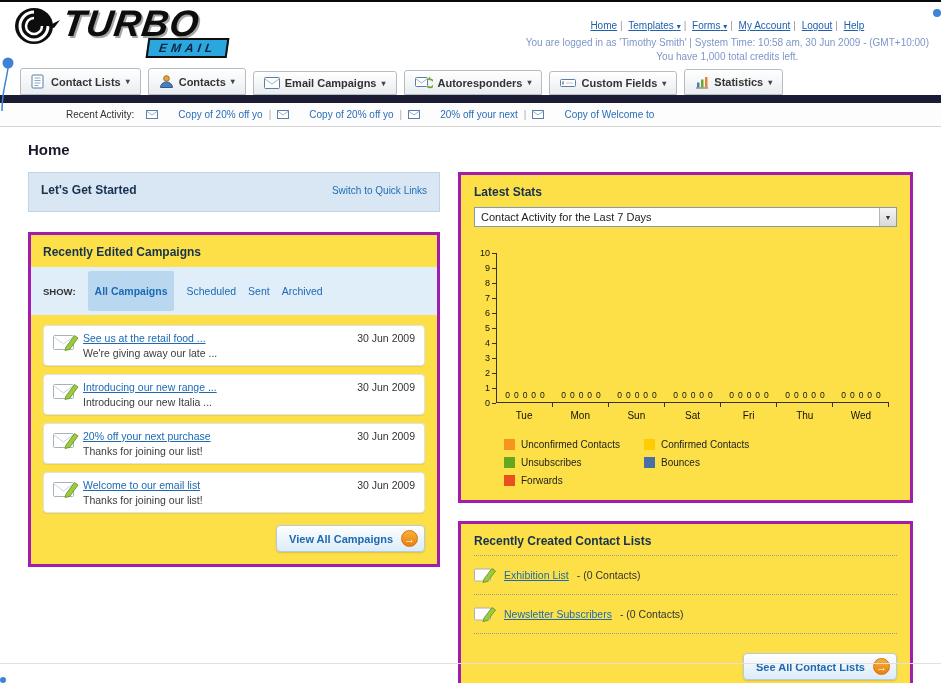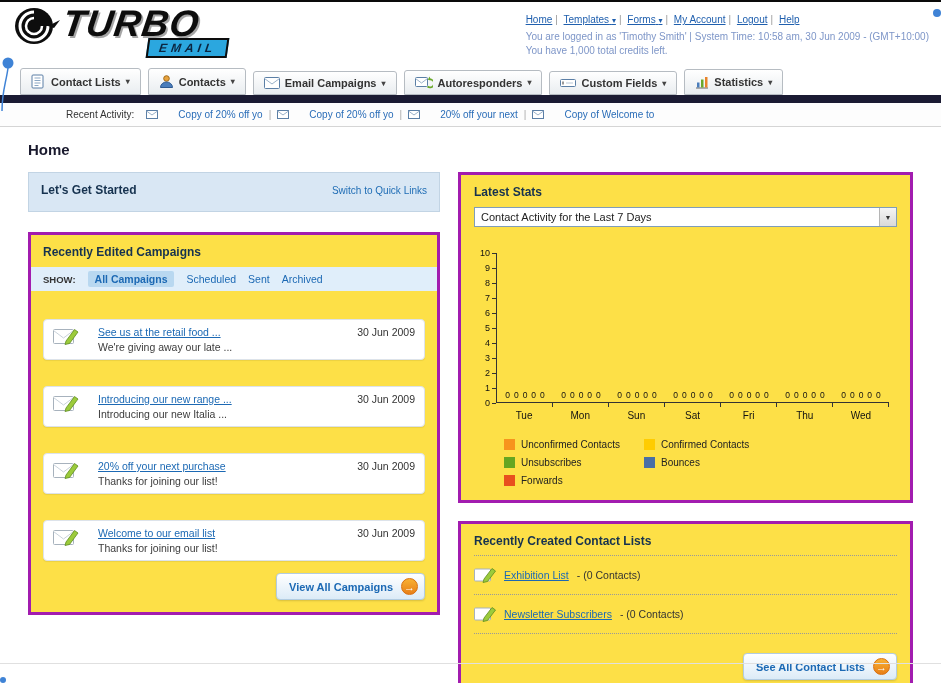--- a/index.html
+++ b/index.html
@@ -11,21 +11,21 @@
   
   .header { height: 60px; position: relative; }
   .logo { position: absolute; left: 14px; top: 3px; display: flex; cursor: pointer; }
   .logo-text { position: relative; margin-left: 3px; }
   .logo-turbo { display: inline-block; font-size: 37px; font-weight: bold; font-style: italic;
     color: #0d0d0d; letter-spacing: 1px; line-height: 1; transform: skewX(-8deg);
     text-shadow: 2px 2px 0 rgba(0,0,0,.35); }
   .logo-email { position: absolute; left: 84px; top: 33px; background: #2ba7df; border: 2px solid #0d0d0d;
     color: #0b2540; font-weight: bold; font-style: italic; font-size: 12px; letter-spacing: 4px;
     padding: 1px 10px; transform: skewX(-8deg); }
-  .header-right { position: absolute; right: 12px; top: 12px; text-align: left; }
+  .header-right { position: absolute; right: 12px; top: 18px; text-align: center; }
   .top-links { font-size: 10px; white-space: nowrap; }
   .top-link { color: #1f5fae; text-decoration: underline; cursor: pointer; }
   .top-sep { color: #999; margin: 0 3px; }
   .caret-sm { font-size: 8px; color: #1f5fae; text-decoration: none; }
   .login-info { margin-top: 6px; font-size: 10px; color: #7e96c8; }
   .credits { margin-top: 3px; font-size: 10px; color: #7e96c8; }
   
   .tabs-row { display: flex; align-items: flex-end; padding: 6px 0 0 20px; background: #fff; }
   .tab { display: flex; align-items: center; gap: 5px; padding: 5px 10px; margin-right: 7px;
     background: linear-gradient(#ffffff, #e9edf0); border: 1px solid #b6bcc2;
@@ -55,24 +55,24 @@
   .gs-btn { flex: 1; display: flex; align-items: center; justify-content: center; gap: 8px;
     background: linear-gradient(#ffffff, #d8e9f7); border: 1px solid #a6c2d8; border-radius: 5px;
     height: 32px; box-shadow: 0 1px 2px rgba(0,0,0,.2); color: #1c69b4; font-weight: bold;
     font-size: 12px; cursor: pointer; }
   
   .campaigns { margin-top: 20px; padding-bottom: 12px; }
   .campaigns .panel-title { padding: 10px 12px 8px; }
   .filter-bar { background: #e0eefa; display: flex; align-items: center; gap: 12px; padding: 4px 12px; font-size: 10.5px; }
   .show-label { font-size: 9.5px; font-weight: bold; color: #333; }
   .filter { color: #1c69b4; cursor: pointer; }
-  .filter.selected { background: #b9d8f0; padding: 2px 7px; border-radius: 2px; font-weight: bold; }
+  .filter.selected { background: #b9d8f0; padding: 14px 7px; border-radius: 2px; font-weight: bold; }
   .campaign-list { display: flex; flex-direction: column; gap: 8px; padding: 10px 12px 0; }
-  .campaign-item { display: flex; gap: 19px; align-items: flex-start; border: 1px solid #dde3ea;
-    border-radius: 4px; padding: 6px 9px; box-shadow: 0 1px 1px rgba(0,0,0,.07); background: #fff; cursor: pointer; margin-top: 18px; }
+  .campaign-item { display: flex; gap: 4px; align-items: flex-start; border: 1px solid #dde3ea;
+    border-radius: 4px; padding: 6px 9px; box-shadow: 0 1px 1px rgba(0,0,0,.07); background: #fff; cursor: pointer; }
   .ci-text { flex: 1; }
   .ci-title { font-size: 10.5px; color: #1c69b4; text-decoration: underline; cursor: pointer; }
   .ci-sub { font-size: 10.5px; color: #3c3c3c; margin-top: 3px; }
   .ci-date { font-size: 10.5px; color: #333; }
   .panel-btn-row { display: flex; justify-content: flex-end; padding: 12px 12px 0; }
   .pill-btn { display: flex; align-items: center; gap: 8px; background: linear-gradient(#ffffff, #dcebf7);
     border: 1px solid #b2cce1; border-radius: 4px; padding: 4px 6px 4px 12px; color: #1c69b4;
     font-weight: bold; font-size: 11px; box-shadow: 0 1px 2px rgba(0,0,0,.15); cursor: pointer; }
   .arrow-circle { width: 17px; height: 17px; border-radius: 50%; background: linear-gradient(#f8b133, #e87f17);
     border: 1px solid #d86f0e; color: #fff; display: flex; align-items: center; justify-content: center;

